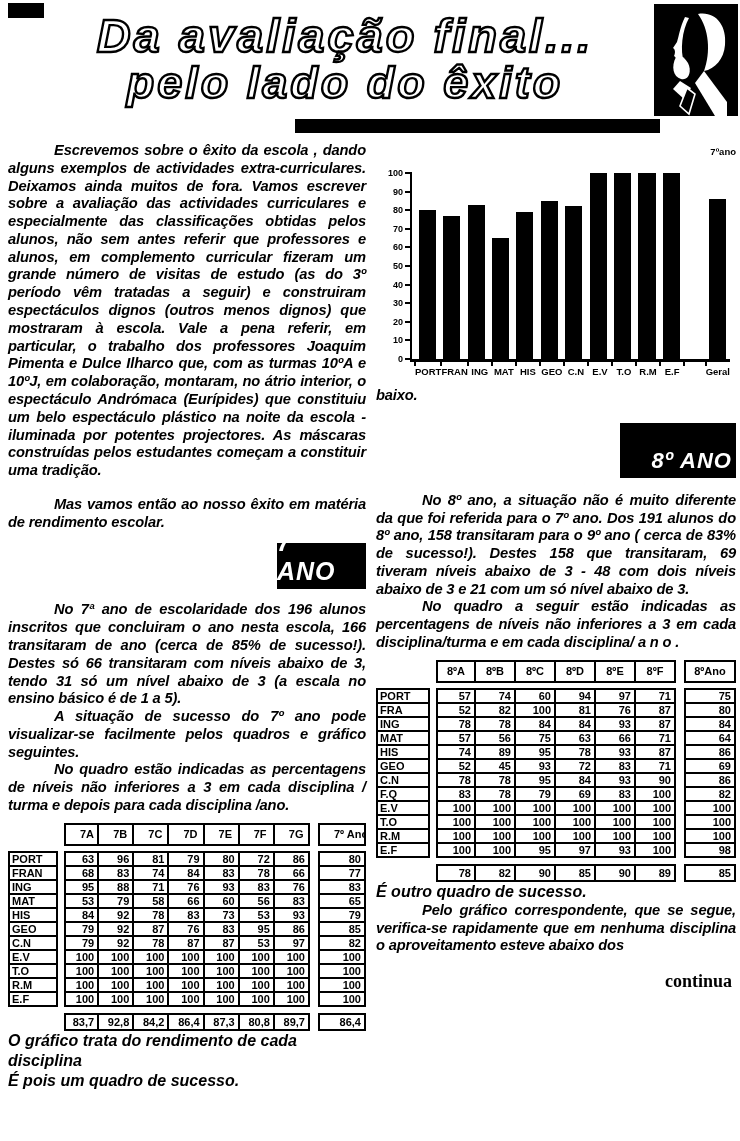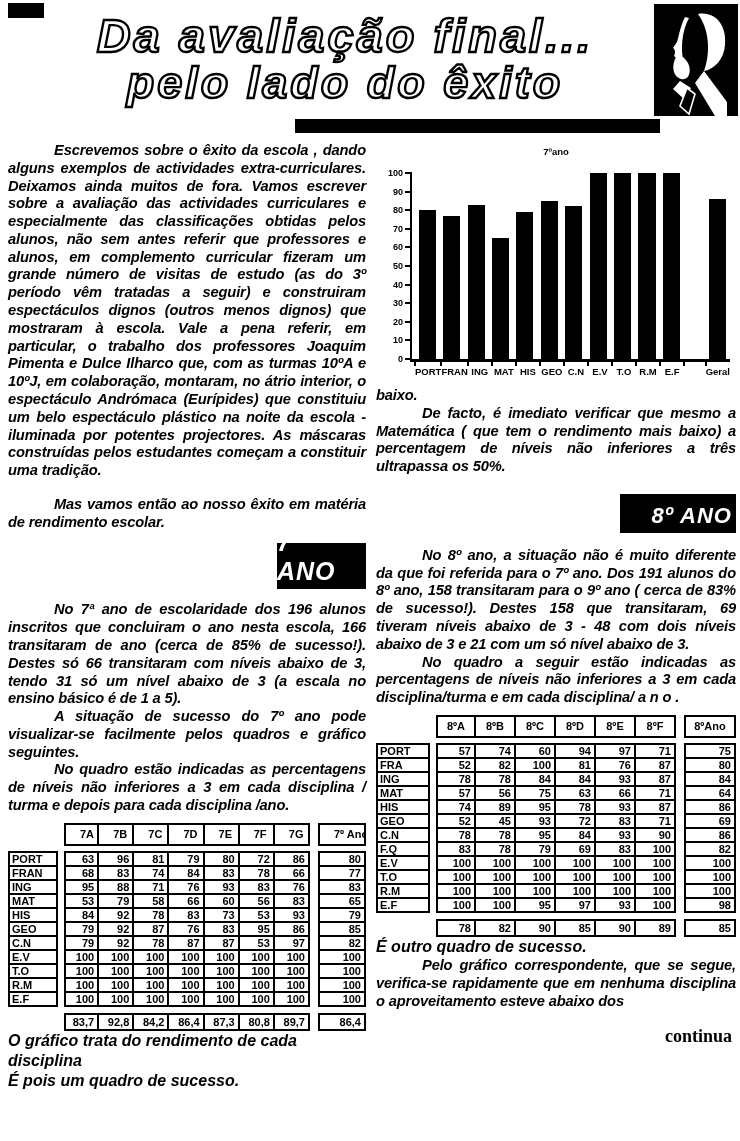--- a/index.html
+++ b/index.html
@@ -38,21 +38,21 @@
   .caption {
     font-weight:bold; font-style:italic; font-size:16px; line-height:1.25; margin:0;
   }
 
   .section-badge {
     background:#000; color:#fff; font-weight:bold; font-style:italic;
     display:flex; align-items:flex-end; justify-content:flex-end;
     margin-left:auto; letter-spacing:1px;
   }
   .badge7 { width:84px; height:43px; font-size:25px; padding:0 5px 3px 0; margin-top:12px; margin-bottom:12px; }
-  .badge8 { width:112px; height:35px; font-size:22px; padding:0 4px 4px 0; margin-top:18px; margin-bottom:14px; }
+  .badge8 { width:112px; height:35px; font-size:22px; padding:16px 4px 4px 0; margin-top:18px; margin-bottom:14px; }
 
   
   .dtable { margin-top:8px; }
   .trow { display:grid; }
   .trow.collapse { margin-top:-2px; }
   .cell {
     border:2px solid #000; font-weight:bold; font-size:11px;
     height:12px; line-height:12px; overflow:hidden; white-space:nowrap;
   }
   .cell.ml { border-left:none; }
@@ -60,21 +60,21 @@
   .vcell { text-align:right; padding-right:3px; }
   .lcell { padding-left:2px; }
   .hcell { height:19px; line-height:19px; padding-left:14px; }
   .hcell.c { text-align:center; padding-left:0; }
   .thead { margin-bottom:5px; }
   .tfoot { margin-top:6px; }
   .tfoot .cell { height:14px; line-height:14px; }
 
   
   .chart { margin-top:6px; margin-bottom:10px; }
-  .chart-title { text-align:center; font-size:9.5px; font-weight:bold; margin-bottom:16px; }
+  .chart-title { text-align:right; font-size:9.5px; font-weight:bold; margin-bottom:16px; }
   .plot {
     position:relative; margin-left:34px; margin-right:6px; height:186px;
     border-left:2px solid #000; border-bottom:3px solid #000;
   }
   .bars { position:absolute; left:3px; right:0; top:0; bottom:0; display:flex; align-items:flex-end; }
   .slot { flex:1; display:flex; justify-content:center; align-items:flex-end; height:100%; }
   .slot.spacer { flex:0.9; }
   .bar { width:70%; background:#000; }
   .ytick { position:absolute; left:-7px; width:7px; height:2px; background:#000; }
   .ylab {
@@ -383,21 +383,20 @@
           <div class="xslot">E.V</div>
           <div class="xslot">T.O</div>
           <div class="xslot">R.M</div>
           <div class="xslot">E.F</div>
           <div class="xslot spacer"></div>
           <div class="xslot">Geral</div>
         </div>
     </div>
 
     <p class="para">baixo.</p>
-    <p class="para indent">De facto, é imediato verificar que mesmo a Matemática ( que tem o rendimento mais baixo) a percentagem de níveis não inferiores a três ultrapassa os 50%.</p>
 
     <div class="section-badge badge8">8º ANO</div>
 
     <p class="para indent">No 8º ano, a situação não é muito diferente da que foi referida para o 7º ano. Dos 191 alunos do 8º ano, 158 transitaram para o 9º ano ( cerca de 83% de sucesso!). Destes 158 que transitaram, 69 tiveram níveis abaixo de 3 - 48 com dois níveis abaixo de 3 e 21 com um só nível abaixo de 3.</p>
     <p class="para indent">No quadro a seguir estão indicadas as percentagens de níveis não inferiores a 3 em cada disciplina/turma e em cada disciplina/ a n o .</p>
 
     <div class="dtable" id="table8">
         <div class="trow thead" style="grid-template-columns: 54px 6px repeat(6, 1fr) 8px 52px;">
           <div class="cell blank"></div>
           <div class="cell blank"></div>

